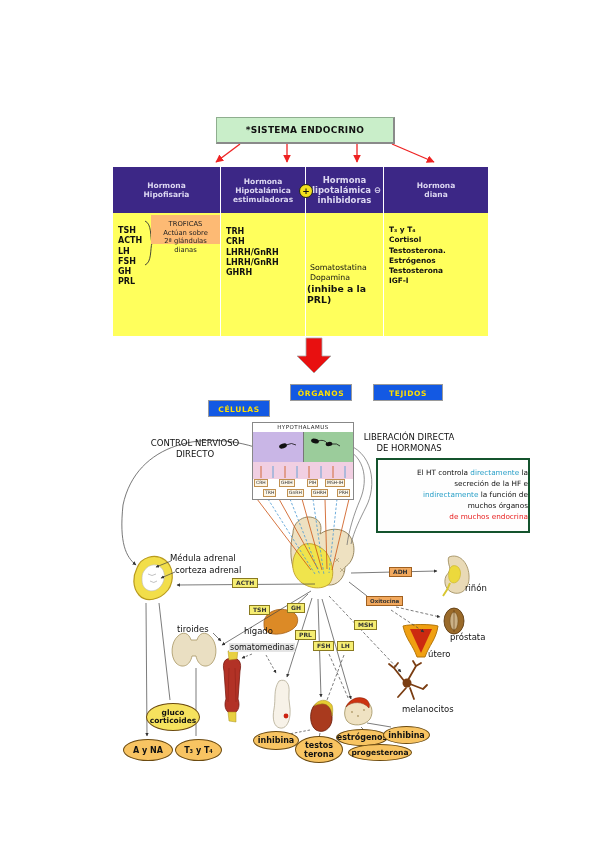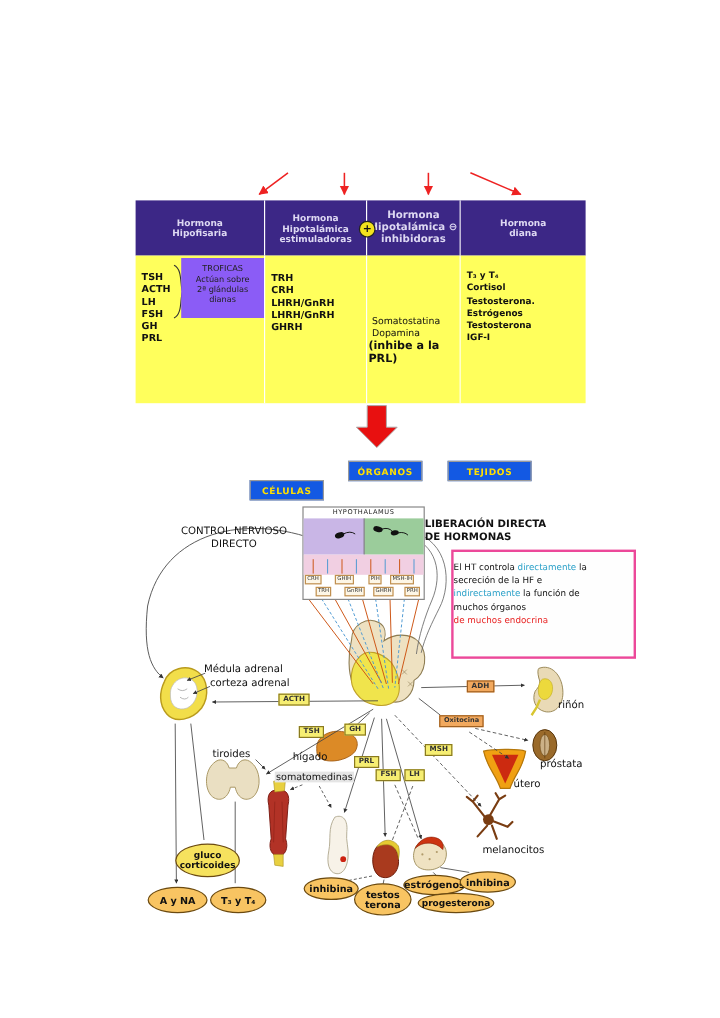--- a/index.html
+++ b/index.html
@@ -25,49 +25,49 @@
   .th{background:#3c2786;color:#ddd8f2;font-weight:bold;font-size:7.5px;line-height:9px;
       display:flex;align-items:center;justify-content:center;text-align:center;
       height:46px;box-sizing:border-box;border-right:1px solid #fff;}
   .th.h3{font-size:8.5px;line-height:10px;}
   .th:last-child{border-right:none;}
   .td{background:#ffff5c;height:123px;box-sizing:border-box;border-right:1px solid #fff;position:relative;}
   .td:last-child{border-right:none;}
   .w1{width:108px;}.w2{width:85px;}.w3{width:78px;}.w4{width:104px;}
   .horm{position:absolute;left:5px;top:13px;font-weight:bold;font-size:8px;line-height:10.3px;}
   .brk{position:absolute;left:29px;top:4px;}
-  .trof{position:absolute;left:38px;top:2px;width:69px;height:50px;background:#8b5cf6;
+  .trof{position:absolute;left:38px;top:2px;width:69px;height:29px;background:#fdba74;
         font-size:6.8px;line-height:8.6px;text-align:center;padding-top:5px;box-sizing:border-box;color:#222;font-weight:500;}
   .horm2{position:absolute;left:5px;top:14px;font-weight:bold;font-size:8px;line-height:10.3px;}
   .som{position:absolute;left:4px;top:50px;font-size:7.8px;line-height:10px;font-weight:500;}
   .inhprl{position:absolute;left:1px;top:70px;font-size:9.3px;font-weight:bold;}
   .horm4{position:absolute;left:5px;top:12px;font-weight:bold;font-size:7.4px;line-height:10.3px;}
   .plus{position:absolute;left:186px;top:17px;width:12px;height:12px;border-radius:50%;
         background:#f2e11e;border:1px solid #222;color:#111;font-size:9px;font-weight:bold;
         text-align:center;line-height:12px;z-index:3;}
 
   
   .btn{position:absolute;top:384px;height:17px;z-index:2;background:#1359e3;border:1px solid #9a9a9a;
        color:#ffdf00;font-size:7.5px;font-weight:bold;text-align:center;line-height:17px;letter-spacing:.6px;box-sizing:border-box;}
 
   
   .ctl{position:absolute;left:145px;top:438px;width:100px;text-align:center;font-size:8.5px;line-height:11px;z-index:2;}
-  .lib{position:absolute;left:354px;top:432px;width:110px;text-align:left;font-size:8.5px;line-height:11px;z-index:2;font-weight:bold;}
+  .lib{position:absolute;left:354px;top:432px;width:110px;text-align:center;font-size:8.5px;line-height:11px;z-index:2;}
 
   .ht{position:absolute;left:252px;top:422px;width:102px;height:78px;z-index:2;background:#fff;border:1px solid #888;box-sizing:border-box;}
   .httitle{height:9px;font-size:5.5px;letter-spacing:.5px;text-align:center;line-height:9px;color:#222;}
   .htrow{display:flex;height:30px;}
   .htp{width:50%;background:#c9b6e6;border-right:1px solid #777;}
   .htg{width:50%;background:#9bcc9b;}
   .htpink{height:17px;background:#f1cfe2;}
   .htsvg{position:absolute;left:0;top:9px;width:100px;height:47px;}
   .htl{position:absolute;font-size:4.5px;line-height:5.5px;background:#fdf6e6;border:1px solid #c09050;padding:0 1px;color:#333;}
 
-  .info{position:absolute;left:376px;top:458px;width:154px;height:91px;z-index:2;background:#fefefe;
-        border:2px solid #ec4899;box-sizing:border-box;text-align:left;font-size:7.3px;line-height:11px;padding-top:7px;}
+  .info{position:absolute;left:376px;top:458px;width:154px;height:75px;z-index:2;background:#fefefe;
+        border:2px solid #14532d;box-sizing:border-box;text-align:right;font-size:7.3px;line-height:11px;padding-top:7px;}
   .blu{color:#2aa0c8;}
   .redtx{color:#e82222;}
 
   .olab{position:absolute;z-index:2;font-size:8.5px;color:#111;}
   .hl{background:#e5e5e5;padding:0 1px;font-size:8px;}
 
   .tag{position:absolute;z-index:2;background:#f6ee72;border:1px solid #8a7a20;color:#333;
        font-size:6px;font-weight:bold;padding:1px 3px;line-height:6px;}
   .tago{background:#f2a95e;border:1px solid #a06020;}
 
@@ -187,20 +187,21 @@
       <path d="M367,723 L391,727"></path>
       <path d="M361,727 L377,743"></path>
       <path d="M252,654 L242,658" stroke-dasharray="2.5,1.8" marker-end="url(#ag)"></path>
       <path d="M266,655 L276,673" stroke-dasharray="2.5,1.8" marker-end="url(#ag)"></path>
       <path d="M171,561 L156,567" marker-end="url(#ag)"></path>
       <path d="M175,572 L161,578" marker-end="url(#ag)"></path>
       <path d="M213,633 L221,641" marker-end="url(#ag)"></path>
     </g>
   </svg>
 
+  <div class="greenbox">*SISTEMA ENDOCRINO</div>
 
   <div class="tbl">
     <div class="thead">
       <div class="th w1 pre">Hormona
 Hipofisaria</div>
       <div class="th w2 pre">Hormona
 Hipotalámica
 estimuladoras</div>
       <div class="th w3 h3 pre">Hormona
 Hipotalámica ⊖

